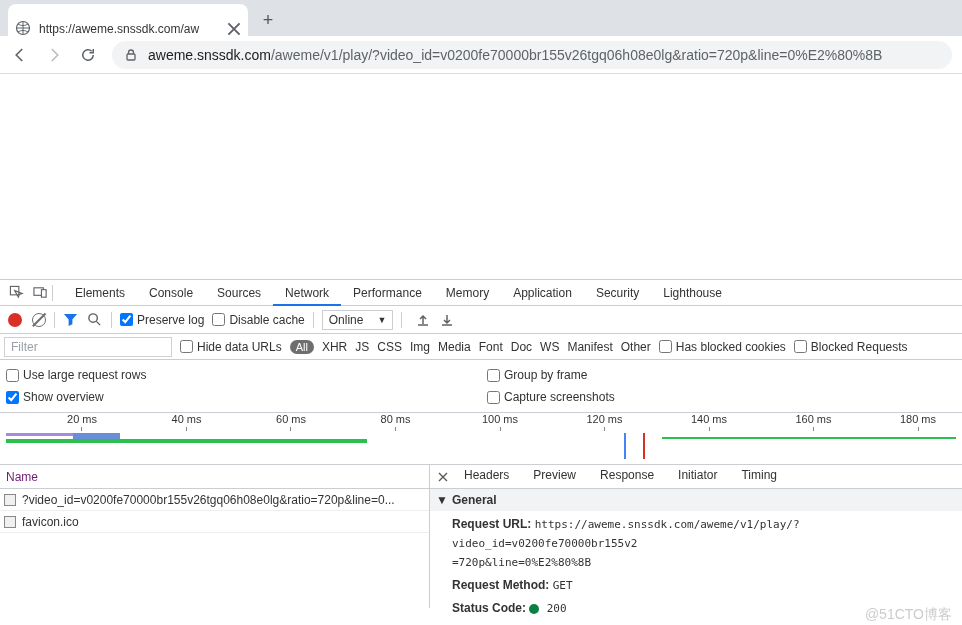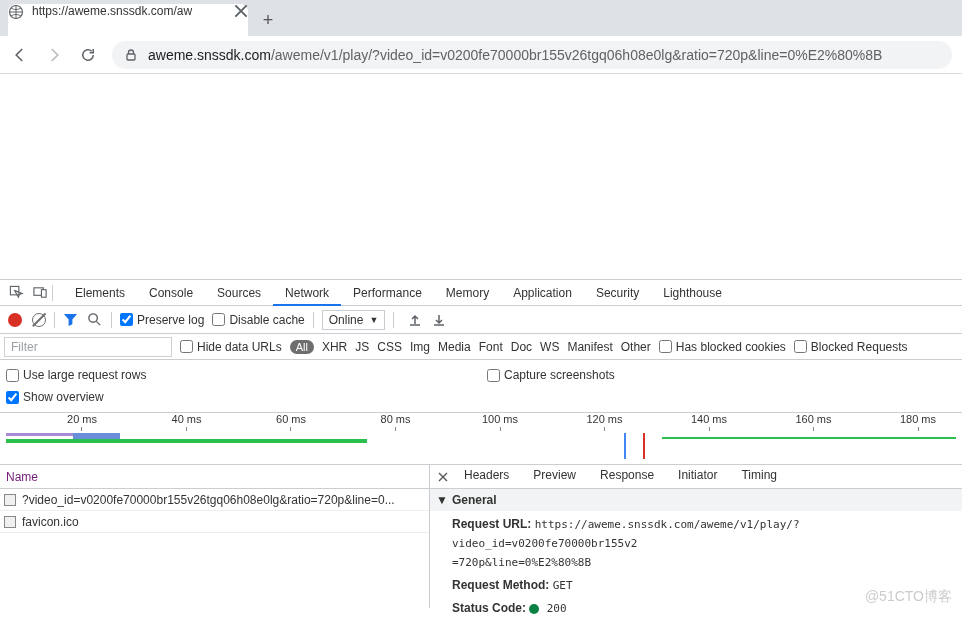--- a/index.html
+++ b/index.html
@@ -1,20 +1,20 @@
 <!DOCTYPE html>
 <html><head>
 <meta charset="utf-8">
 <style>
 * { margin: 0; padding: 0; box-sizing: border-box; font-family: "Segoe UI", Arial, sans-serif; }
 body { width: 962px; height: 625px; background: #fff; overflow: hidden; font-size: 12px; color: #333; position: relative; }
 
 
 .tab-strip { height: 36px; background: #dee1e6; display: flex; align-items: flex-end; padding-left: 8px; }
-.tab { background: #fff; height: 32px; width: 240px; border-radius: 8px 8px 0 0; display: flex; align-items: flex-start; padding: 0 0; gap: 8px; font-size: 12px; color: #333; }
+.tab { background: #fff; height: 32px; width: 240px; border-radius: 8px 8px 0 0; display: flex; align-items: flex-end; padding: 0 7px; gap: 8px; font-size: 12px; color: #333; }
 .tab .globe { width: 16px; height: 16px; flex-shrink: 0; }
 .tab .title { flex: 1; overflow: hidden; white-space: nowrap; text-overflow: ellipsis; }
 .tab .close { width: 14px; height: 14px; display: flex; align-items: center; justify-content: center; cursor: pointer; }
 .new-tab { width: 28px; height: 28px; display: flex; align-items: center; justify-content: center; margin-left: 6px; margin-bottom: 2px; cursor: pointer; font-size: 18px; color: #555; }
 
 
 .toolbar { height: 38px; display: flex; align-items: center; padding: 0 10px; gap: 14px; border-bottom: 1px solid #dadce0; }
 .nav-btn { width: 20px; height: 20px; display: flex; align-items: center; justify-content: center; color: #5f6368; cursor: pointer; }
 .nav-btn.disabled { color: #bdbdbd; cursor: default; }
 .omnibox { flex: 1; height: 28px; background: #f1f3f4; border-radius: 14px; display: flex; align-items: center; padding: 0 12px; gap: 10px; font-size: 14px; color: #202124; }
@@ -37,21 +37,21 @@
 
 .net-toolbar { height: 28px; display: flex; align-items: center; border-bottom: 1px solid #cacdd1; padding: 0 6px; gap: 8px; }
 .rec-btn { width: 14px; height: 14px; border-radius: 50%; background: #d93025; cursor: pointer; margin: 0 2px; }
 .clear-btn { width: 14px; height: 14px; border: 1.5px solid #6e6e6e; border-radius: 50%; position: relative; cursor: pointer; }
 .clear-btn::after { content: ""; position: absolute; width: 18px; height: 1.5px; background: #6e6e6e; transform: rotate(-45deg); left: -3px; top: 5px; }
 .divider { width: 1px; height: 16px; background: #cacdd1; }
 .filter-icon { width: 16px; height: 16px; cursor: pointer; color:#1a73e8; }
 .search-icon { width: 16px; height: 16px; cursor: pointer; color:#5f6368; }
 .chk { display: flex; align-items: center; gap: 4px; font-size: 12px; }
 .chk input { width: 13px; height: 13px; }
-.online-sel { display: flex; align-items: center; gap: 6px; border: 1px solid #cacdd1; height: 20px; padding: 0 6px; font-size: 12px; }
+.online-sel { display: flex; align-items: center; gap: 14px; border: 1px solid #cacdd1; height: 20px; padding: 0 6px; font-size: 12px; }
 .online-sel .arrow { font-size: 9px; }
 .io-icons { display: flex; gap: 10px; margin-left: 6px; color:#5f6368; }
 
 
 .filter-bar { height: 26px; display: flex; align-items: center; border-bottom: 1px solid #cacdd1; padding: 0 4px; gap: 8px; font-size: 12px; }
 .filter-input { width: 168px; height: 20px; border: 1px solid #d0d0d0; padding: 0 6px; font-size: 12px; outline: none; background:#fff; }
 .filter-input::placeholder { color: #9aa0a6; }
 .filter-types { display: flex; gap: 8px; align-items: center; }
 .filter-pill { background: #6e6e6e; color: #fff; border-radius: 7px; padding: 1px 6px; font-size: 11px; }
 .filter-label { cursor: pointer; }
@@ -86,21 +86,21 @@
 .detail-close { width: 18px; height: 18px; display: flex; align-items: center; justify-content: center; cursor: pointer; color:#5a5a5a; }
 .detail-tab { padding: 0 12px; height: 28px; line-height: 24px; font-size: 12px; cursor: pointer; color:#333;}
 .detail-tab.active { border-bottom: 2px solid #1a73e8; }
 .detail-section-hdr { height: 22px; line-height: 22px; background: #f1f3f4; padding: 0 6px; font-size: 12px; font-weight: bold; color:#333; display:flex; align-items:center; gap:4px; }
 .detail-body { padding: 4px 10px 0 22px; font-size: 12px; }
 .kv { margin-bottom: 4px; line-height: 18px; }
 .kv .k { font-weight: bold; }
 .kv .v { font-family: Consolas, monospace; font-size: 11px; }
 .status-dot { display: inline-block; width: 10px; height: 10px; border-radius: 50%; background: #0b8043; margin-right: 4px; vertical-align: middle; }
 
-.watermark { position: absolute; right: 10px; bottom: 19px; color: #ccc; font-size: 14px; }
+.watermark { position: absolute; right: 10px; bottom: 1px; color: #ccc; font-size: 14px; }
 svg { display: block; }
 </style>
 </head>
 <body>
 
 <div class="tab-strip">
   <div class="tab">
     <span class="globe">
       <svg viewBox="0 0 16 16">
           <circle cx="8" cy="8" r="6.5" fill="none" stroke="#5f6368" stroke-width="1.2"></circle>
@@ -261,20 +261,26 @@
           <label class="chk">
             <input type="checkbox" checked="" style="">
             <span>Show overview</span>
           </label>
         </div>
     </div>
     <div class="opt-col">
       <div class="opt-row">
           <label class="chk">
             <input type="checkbox" style="">
+            <span>Group by frame</span>
+          </label>
+        </div>
+      <div class="opt-row">
+          <label class="chk">
+            <input type="checkbox" style="">
             <span>Capture screenshots</span>
           </label>
         </div>
     </div>
   </div>
 
   <div class="timeline">
     <div class="tl-ruler">
       <span class="tl-tick" style="left:8%">20 ms</span>
       <span class="tl-tick" style="left:19%">40 ms</span>

